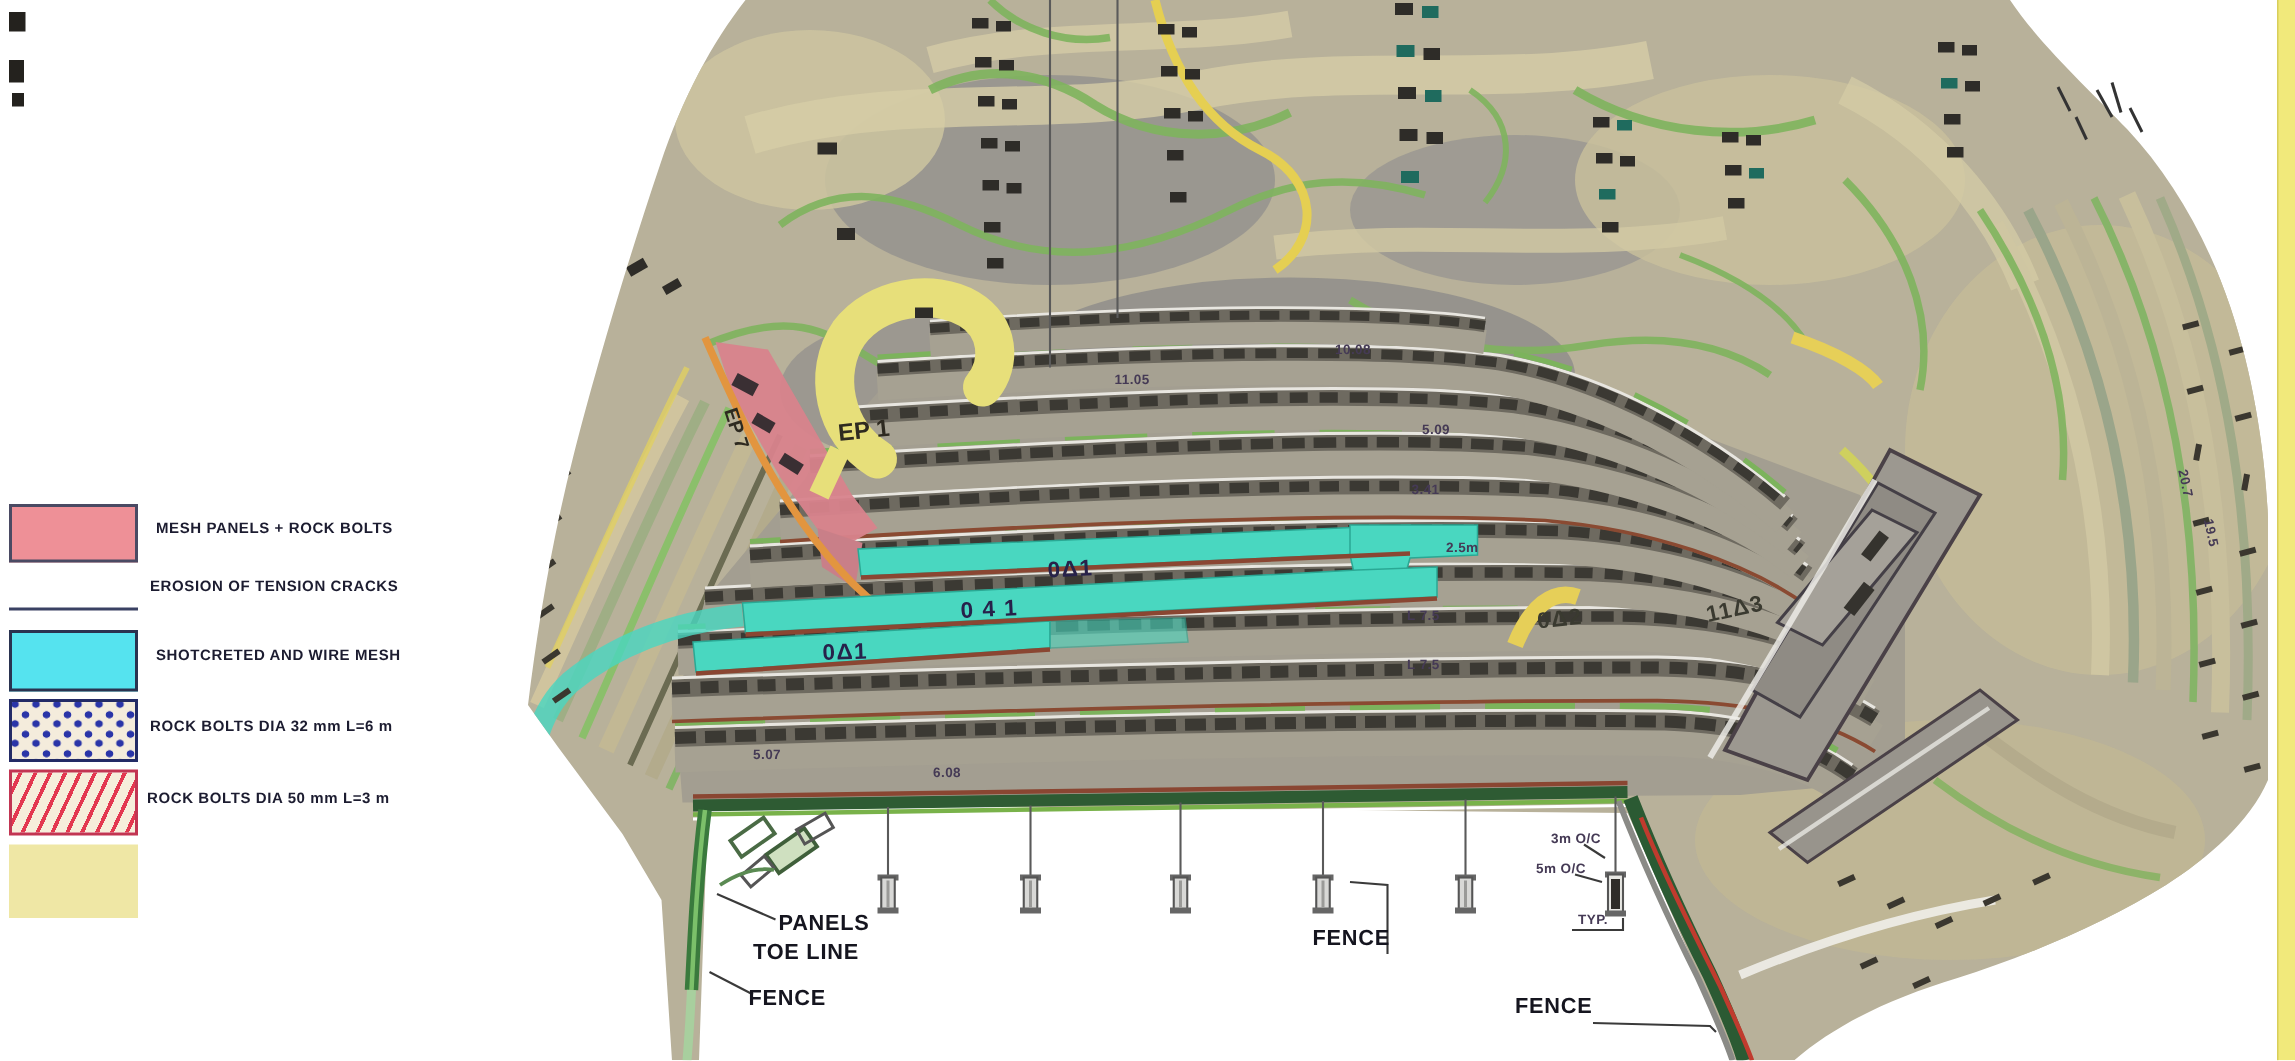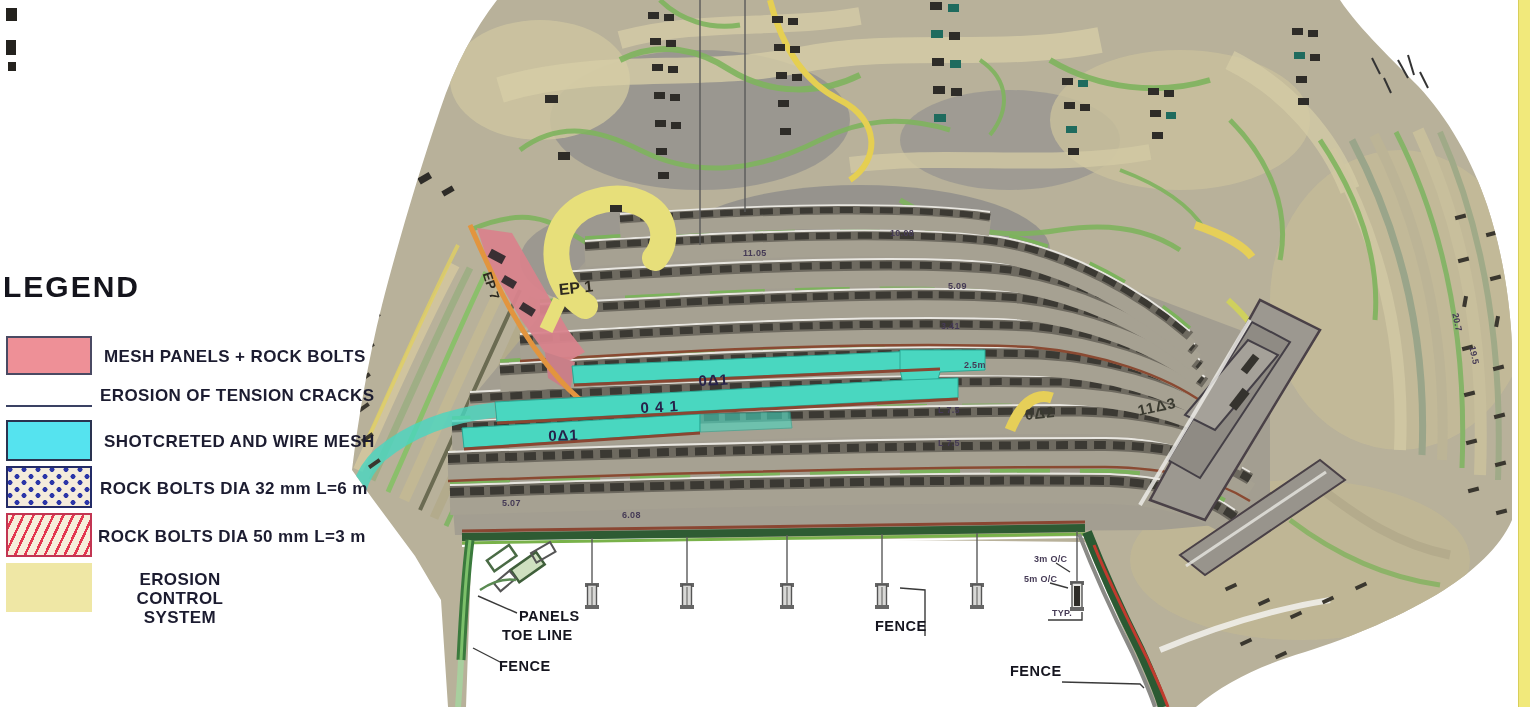--- a/index.html
+++ b/index.html
@@ -14,21 +14,21 @@
   .sw-pink{top:336px;height:39px;background:#ee9097;border:2px solid #4a4a63;}
   .sw-line{top:405px;height:0;border-top:2.5px solid #3a4163;}
   .sw-cyan{top:420px;height:41px;background:#55e3ef;border:2px solid #2a3350;}
   .sw-dots{top:466px;height:42px;border:2.5px solid #232b66;background-color:#f4ecdc;
            background-image:radial-gradient(#2a35a8 2.3px,transparent 2.8px),
                             radial-gradient(#2a35a8 2.3px,transparent 2.8px);
            background-size:14px 13px,14px 13px;background-position:2px 2px,9px 8px;}
   .sw-hatch{top:513px;height:44px;border:2.5px solid #c23552;
             background:repeating-linear-gradient(115deg,#f6eedb 0 4px,#e33850 4px 6.5px,#f6eedb 6.5px 9px);}
   .sw-yellow{top:563px;height:49px;background:#efe7a5;}
-  .leg-label{position:absolute;left:104px;font-size:17px;font-weight:600;color:#1c1c30;
+  .leg-label{position:absolute;left:104px;font-size:10px;font-weight:600;color:#1c1c30;
              letter-spacing:.4px;white-space:nowrap;}
   .leg-label.two{white-space:normal;text-align:center;width:160px;left:100px;line-height:19px;}
   
   .mlab{position:absolute;white-space:nowrap;transform-origin:left top;z-index:4;}
   .ep{font-size:16px;font-weight:bold;color:#2e2a20;}
   .bench{font-size:15px;font-weight:bold;color:#27224a;letter-spacing:1px;}
   .dim{font-size:9px;font-weight:bold;color:#453a55;letter-spacing:.3px;}
   .ann{font-size:14.5px;font-weight:bold;color:#15151f;letter-spacing:.5px;}
   
   #rightbar{position:absolute;right:0;top:0;width:11px;height:707px;z-index:6;
@@ -430,42 +430,37 @@
     <g stroke="#333" stroke-width="2" fill="none">
       <path d="M1398,60 l10,18"></path>
         <path d="M1408,55 l6,20"></path>
         <path d="M1420,72 l8,16"></path>
       <path d="M1372,58 l8,16"></path>
         <path d="M1384,78 l7,15"></path>
     </g>
   </svg>
 
   <div id="legend">
-    <div class="legend-title">LEGEND</div>
 
     <div class="sw sw-pink"></div>
     <div class="leg-label" style="top:347px">MESH PANELS + ROCK BOLTS</div>
 
     <div class="sw sw-line"></div>
     <div class="leg-label" style="top:386px;left:100px">EROSION OF TENSION CRACKS</div>
 
     <div class="sw sw-cyan"></div>
     <div class="leg-label" style="top:432px">SHOTCRETED AND WIRE MESH</div>
 
     <div class="sw sw-dots"></div>
     <div class="leg-label" style="top:479px;left:100px">ROCK BOLTS DIA 32 mm L=6 m</div>
 
     <div class="sw sw-hatch"></div>
     <div class="leg-label" style="top:527px;left:98px">ROCK BOLTS DIA 50 mm L=3 m</div>
 
     <div class="sw sw-yellow"></div>
-    <div class="leg-label two" style="top:570px">
-      <span>EROSION CONTROL</span><br>
-      <span>SYSTEM</span>
-    </div>
   </div>
 
   <div class="mlab ep" style="left:558px;top:281px;transform:rotate(-6deg)">EP 1</div>
   <div class="mlab ep" style="left:494px;top:270px;transform:rotate(72deg);font-size:13px">EP 7</div>
 
   <div class="mlab bench" style="left:698px;top:372px;transform:rotate(-3deg)">0Δ1</div>
   <div class="mlab bench" style="left:640px;top:399px;transform:rotate(-3deg)">0 4 1</div>
   <div class="mlab bench" style="left:548px;top:427px;transform:rotate(-2deg)">0Δ1</div>
   <div class="mlab bench" style="left:1024px;top:406px;transform:rotate(-6deg);color:#3a3a30">0Δ2</div>
   <div class="mlab bench" style="left:1136px;top:402px;transform:rotate(-12deg);color:#3a3a30">11Δ3</div>

